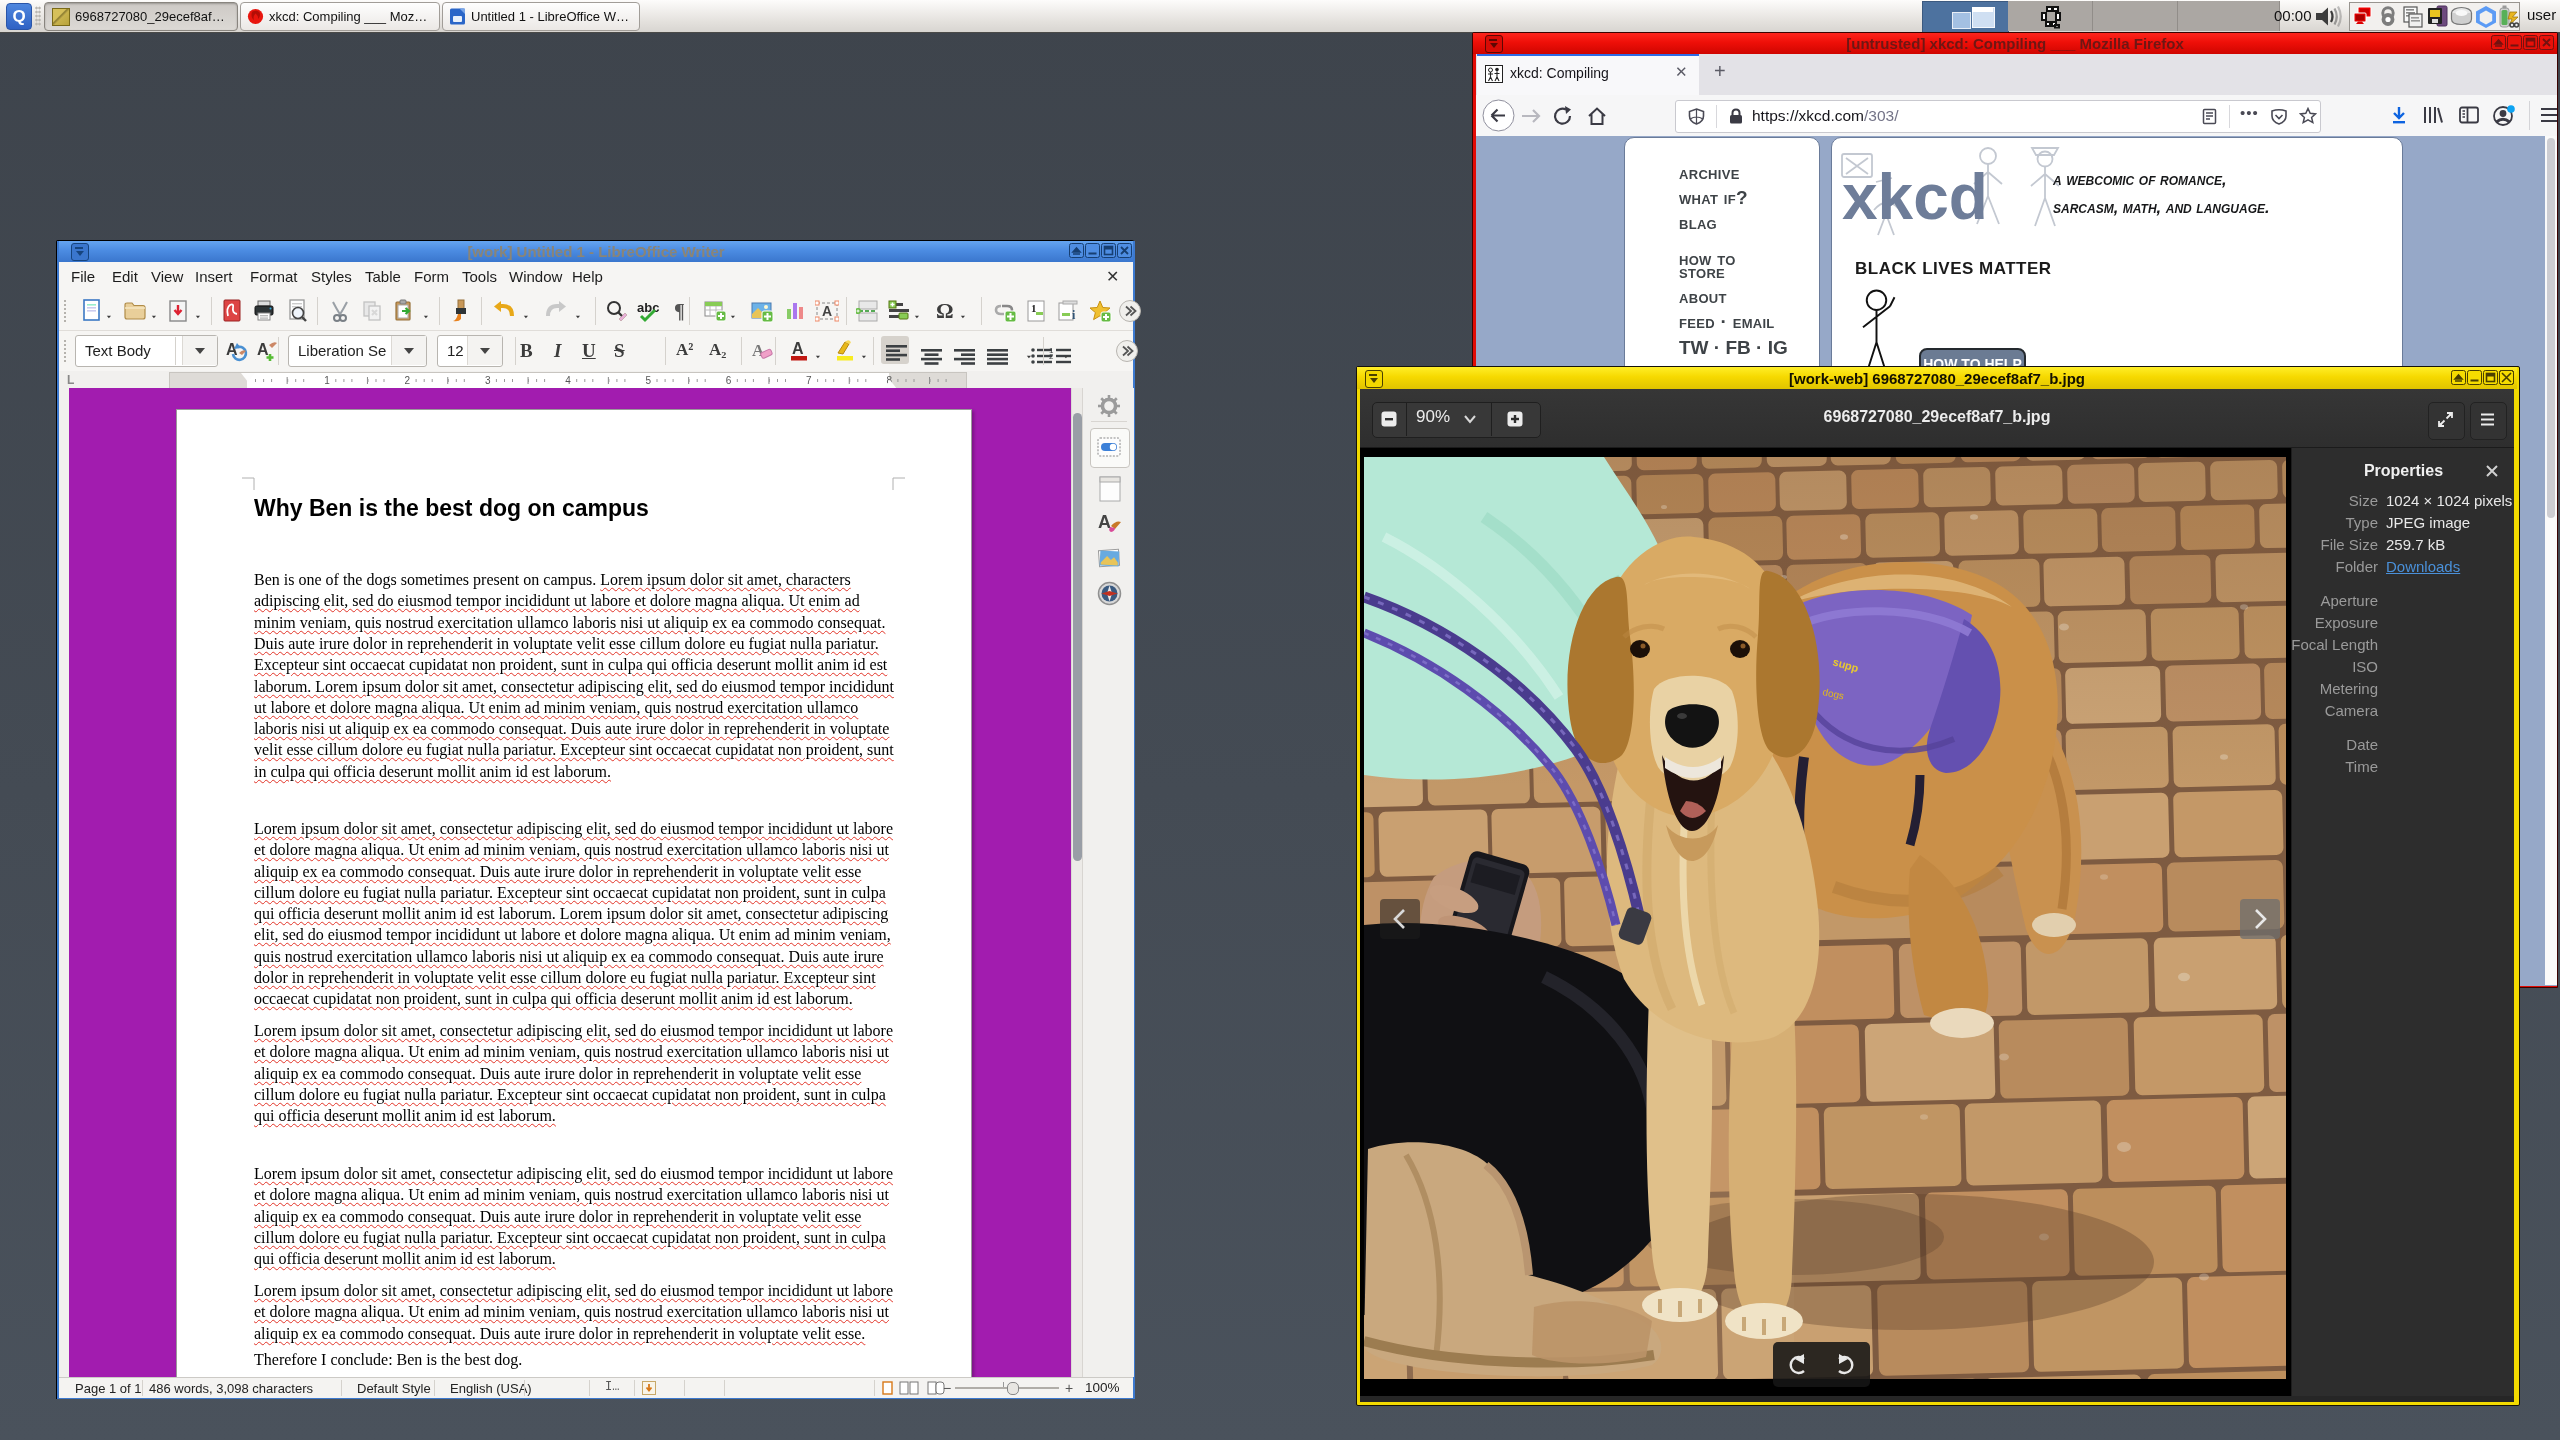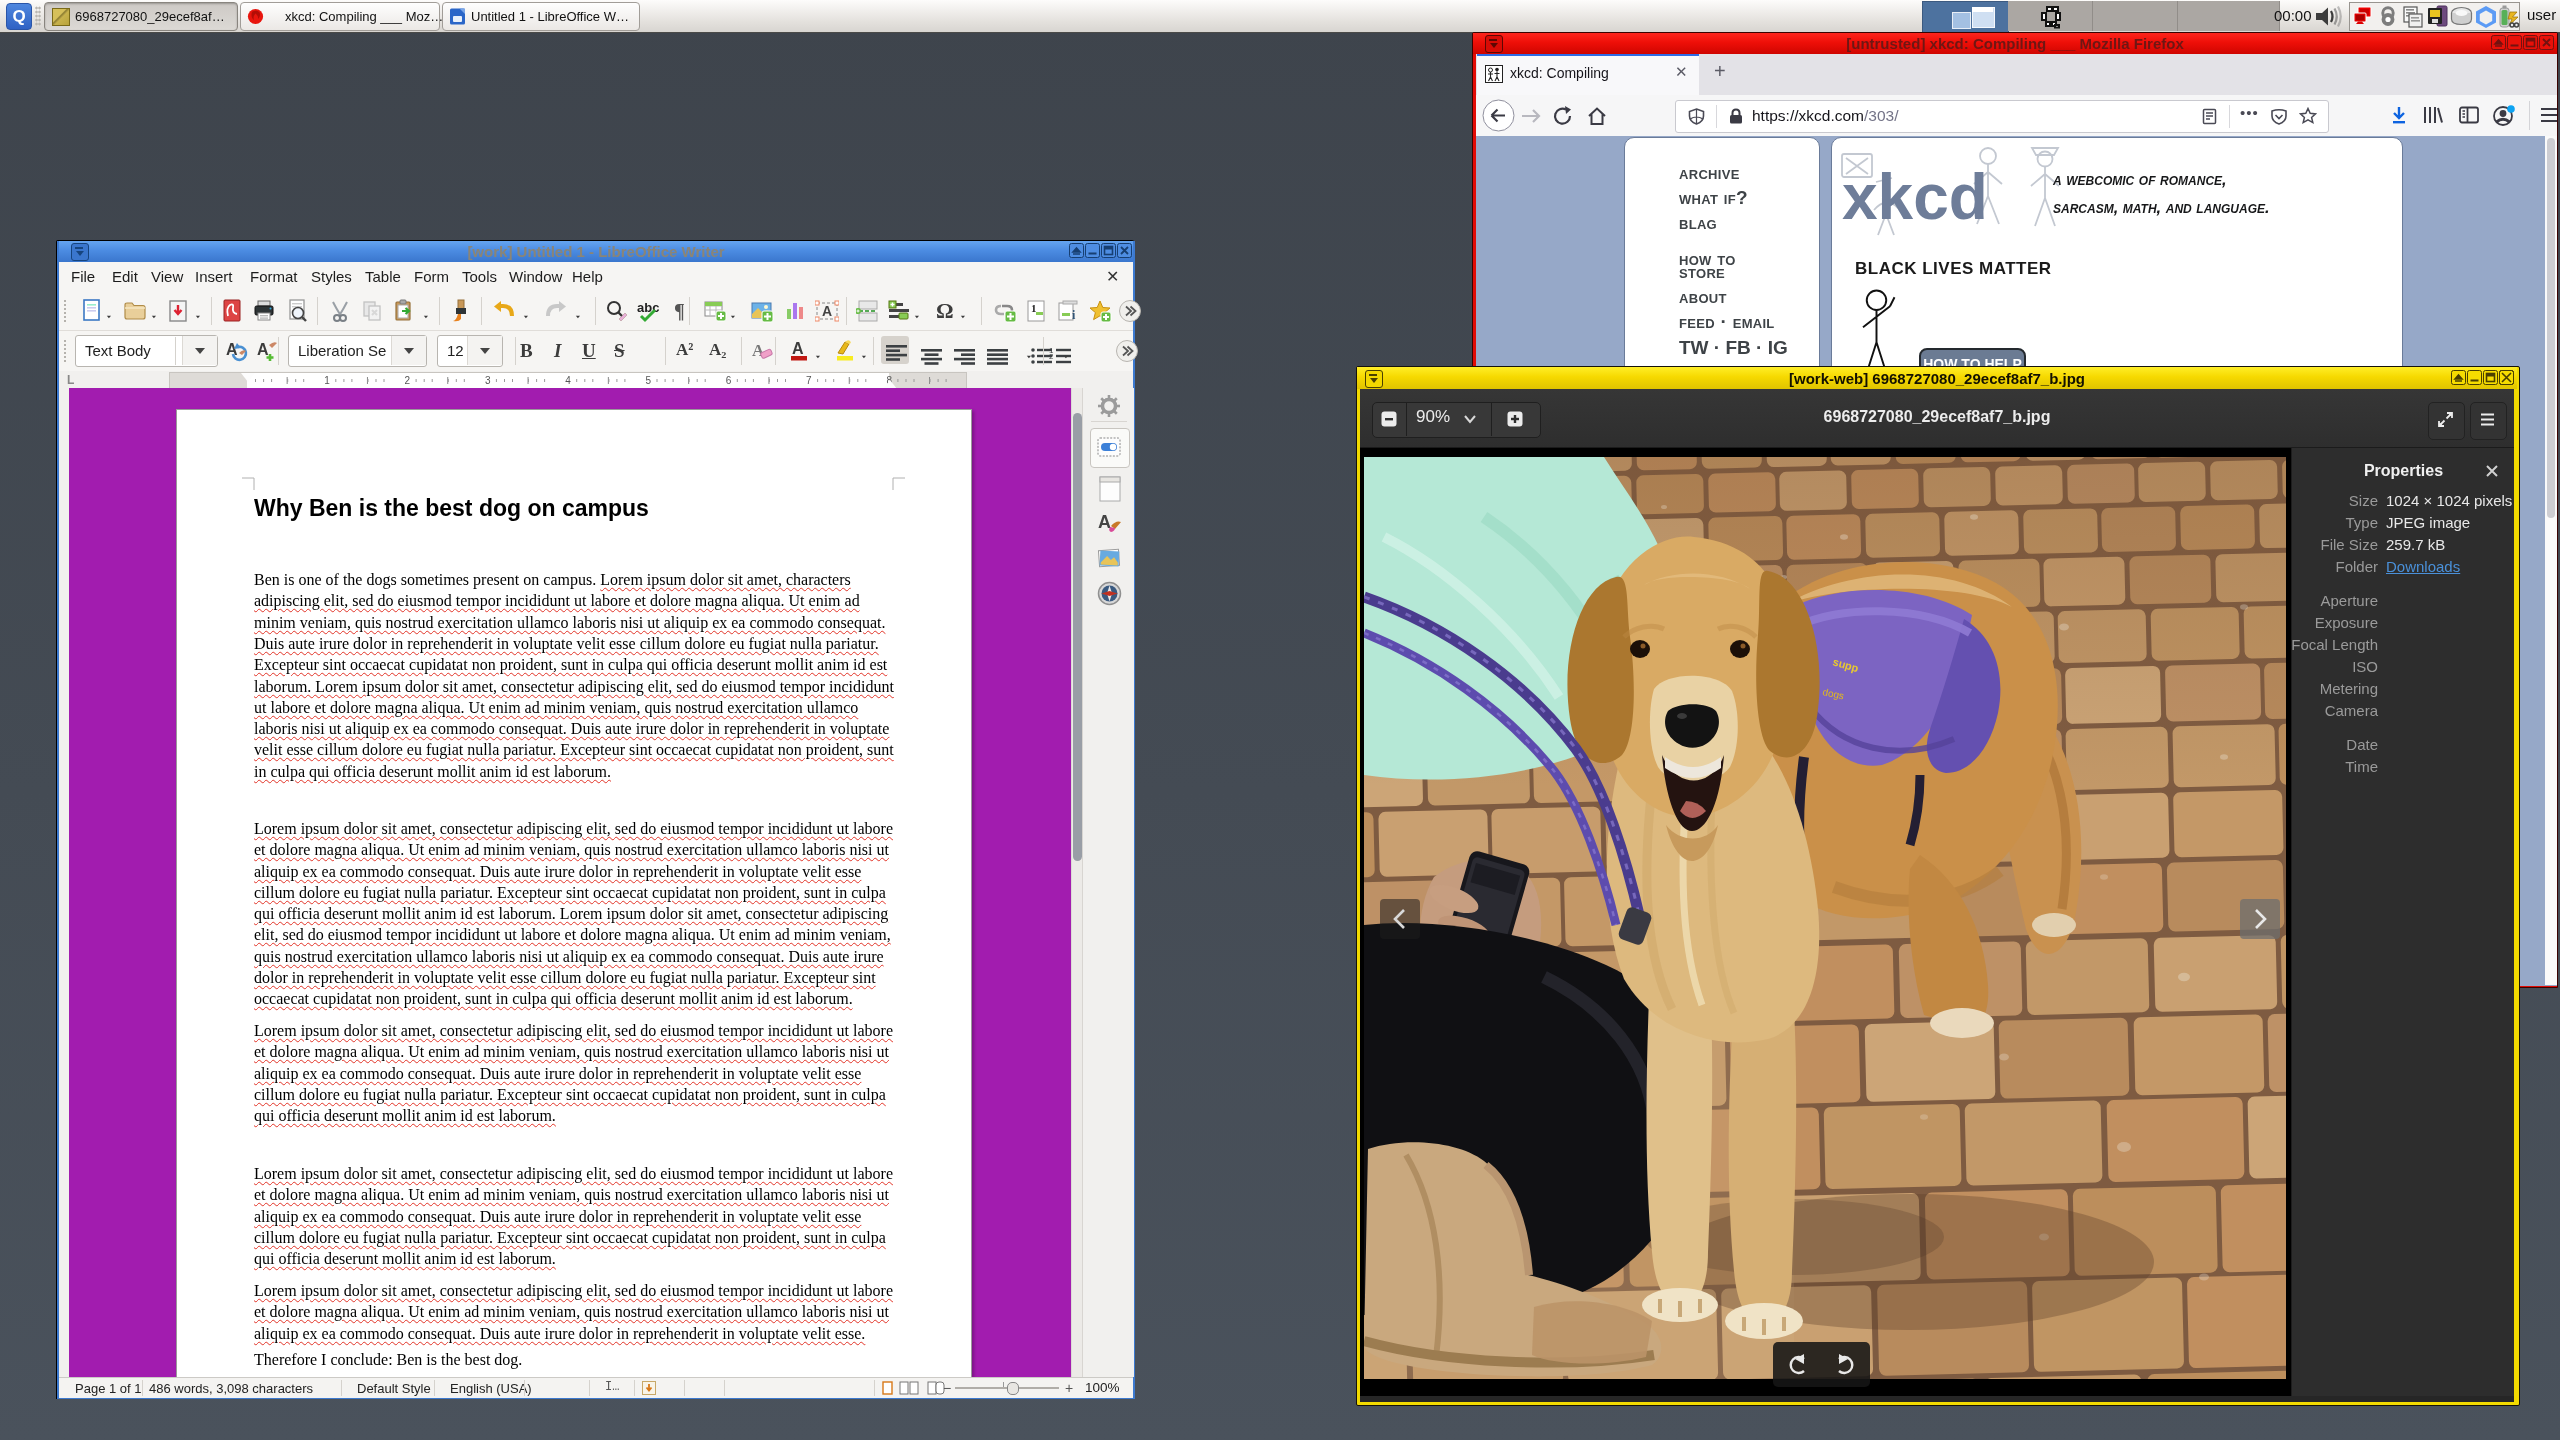--- a/index.html
+++ b/index.html
@@ -13,21 +13,21 @@
  <div class="abs" style="left:35px;top:6px;width:6px;height:20px;background-image:radial-gradient(#b9b6b1 1px, transparent 1.2px);background-size:3px 4px;"></div>
  <div class="abs" style="left:44px;top:2px;width:192px;height:27px;border:1px solid #89857f;border-radius:4px;background:linear-gradient(180deg,#cdc9c5,#dcd9d5);box-shadow:inset 0 1px 2px rgba(0,0,0,.25);">
    <div class="abs" style="left:7px;top:5px;width:16px;height:16px;background:linear-gradient(135deg,#d6c05a 40%,#8a7a30 45%,#c8b24c 55%,#b8a33c);border:1px solid #7a6a18;"></div>
    <div class="tx" style="left:30px;top:6px;font-size:13px;color:#111;">6968727080_29ecef8af…</div>
  </div>
  <div class="abs" style="left:240px;top:2px;width:198px;height:27px;border:1px solid #a19d98;border-radius:4px;background:linear-gradient(180deg,#fefefe,#ebe8e5);">
    <svg class="abs" style="left:6px;top:5px" width="17" height="17" viewBox="0 0 17 17">
         <circle cx="8.5" cy="8.5" r="7.6" fill="#e8160e"></circle>
         <path d="M5 4 C4 7 4.4 10 7 12 C6 9 7 7 8.5 5.4 C10 7 11.5 8 11 11 C13 9.5 13.4 6.5 12.6 4.4 C11 2.6 7.5 2.2 5 4Z" fill="#b30d06"></path>
       </svg>
-   <div class="tx" style="left:28px;top:6px;font-size:13px;color:#111;margin-left:16px;">xkcd: Compiling ___ Moz…</div>
+   <div class="tx" style="left:28px;top:6px;font-size:13px;color:#111;">xkcd: Compiling ___ Moz…</div>
  </div>
  <div class="abs" style="left:442px;top:2px;width:196px;height:27px;border:1px solid #a19d98;border-radius:4px;background:linear-gradient(180deg,#fefefe,#ebe8e5);">
    <svg class="abs" style="left:6px;top:5px" width="17" height="17" viewBox="0 0 17 17">
         <rect x="1" y="0.5" width="15" height="16" rx="1.5" fill="#2a66c8"></rect>
         <path d="M10.5 0.5 L16 6 L16 0.5 Z" fill="#7aa6e8"></path>
         <rect x="4" y="8" width="9" height="6" rx="1" fill="#e8f0fb"></rect>
       </svg>
    <div class="tx" style="left:28px;top:6px;font-size:13px;color:#111;">Untitled 1 - LibreOffice W…</div>
  </div>
  <div class="abs" style="left:1922px;top:1px;width:85px;height:30px;background:#4d729f;border:1px solid #3c5a80;">
@@ -706,21 +706,21 @@
         <svg class="abs" style="left:44px;top:10px" width="22" height="22" viewBox="0 0 22 22">
           <path d="M2 11 L19 11 M13 5 L19 11 L13 17" stroke="#b8b8bf" stroke-width="2.2" fill="none"></path>
         </svg>
         <svg class="abs" style="left:76px;top:10px" width="22" height="22" viewBox="0 0 22 22">
           <path d="M18 11 A7.5 7.5 0 1 1 14 4.5" stroke="#3a3a44" stroke-width="2.2" fill="none"></path>
           <path d="M13 1 L19 4.5 L14 9 Z" fill="#3a3a44"></path>
         </svg>
         <svg class="abs" style="left:110px;top:10px" width="22" height="22" viewBox="0 0 22 22">
           <path d="M3 11 L11 3.5 L19 11 M5.5 9 L5.5 19 L16.5 19 L16.5 9" stroke="#3a3a44" stroke-width="2" fill="none"></path>
         </svg>
-        <div class="abs" style="left:199px;top:5px;width:644px;height:31px;background:#fff;border:1px solid #c9c9cf;border-radius:3px;padding-left:8px;">
+        <div class="abs" style="left:199px;top:5px;width:644px;height:31px;background:#fff;border:1px solid #c9c9cf;border-radius:3px;">
           <svg class="abs" style="left:12px;top:7px" width="17" height="17" viewBox="0 0 17 17">
             <path d="M8.5 1 L15.5 3.5 L15.5 8 Q15.5 13.5 8.5 16 Q1.5 13.5 1.5 8 L1.5 3.5 Z" fill="none" stroke="#4a4a55" stroke-width="1.6"></path>
             <path d="M8.5 1 L8.5 16 M2 11 Q 8.5 7 15 11" stroke="#4a4a55" stroke-width="1.2" fill="none"></path>
           </svg>
           <div class="abs" style="left:40px;top:4px;width:1px;height:23px;background:#d8d8dc;"></div>
           <svg class="abs" style="left:52px;top:7px" width="16" height="17" viewBox="0 0 16 17">
             <rect x="2" y="7" width="12" height="8.5" rx="1.5" fill="#3a3a44"></rect>
             <path d="M4.5 7 L4.5 5 Q4.5 1.5 8 1.5 Q11.5 1.5 11.5 5 L11.5 7" stroke="#3a3a44" stroke-width="2" fill="none"></path>
           </svg>
           <div class="tx" style="left:76px;top:6px;font-size:15.5px;color:#15141a;"><span style="color:#15141a;">https://</span><span style="font-weight:400;color:#15141a;">xkcd.com</span><span style="color:#737387;">/303/</span></div>

